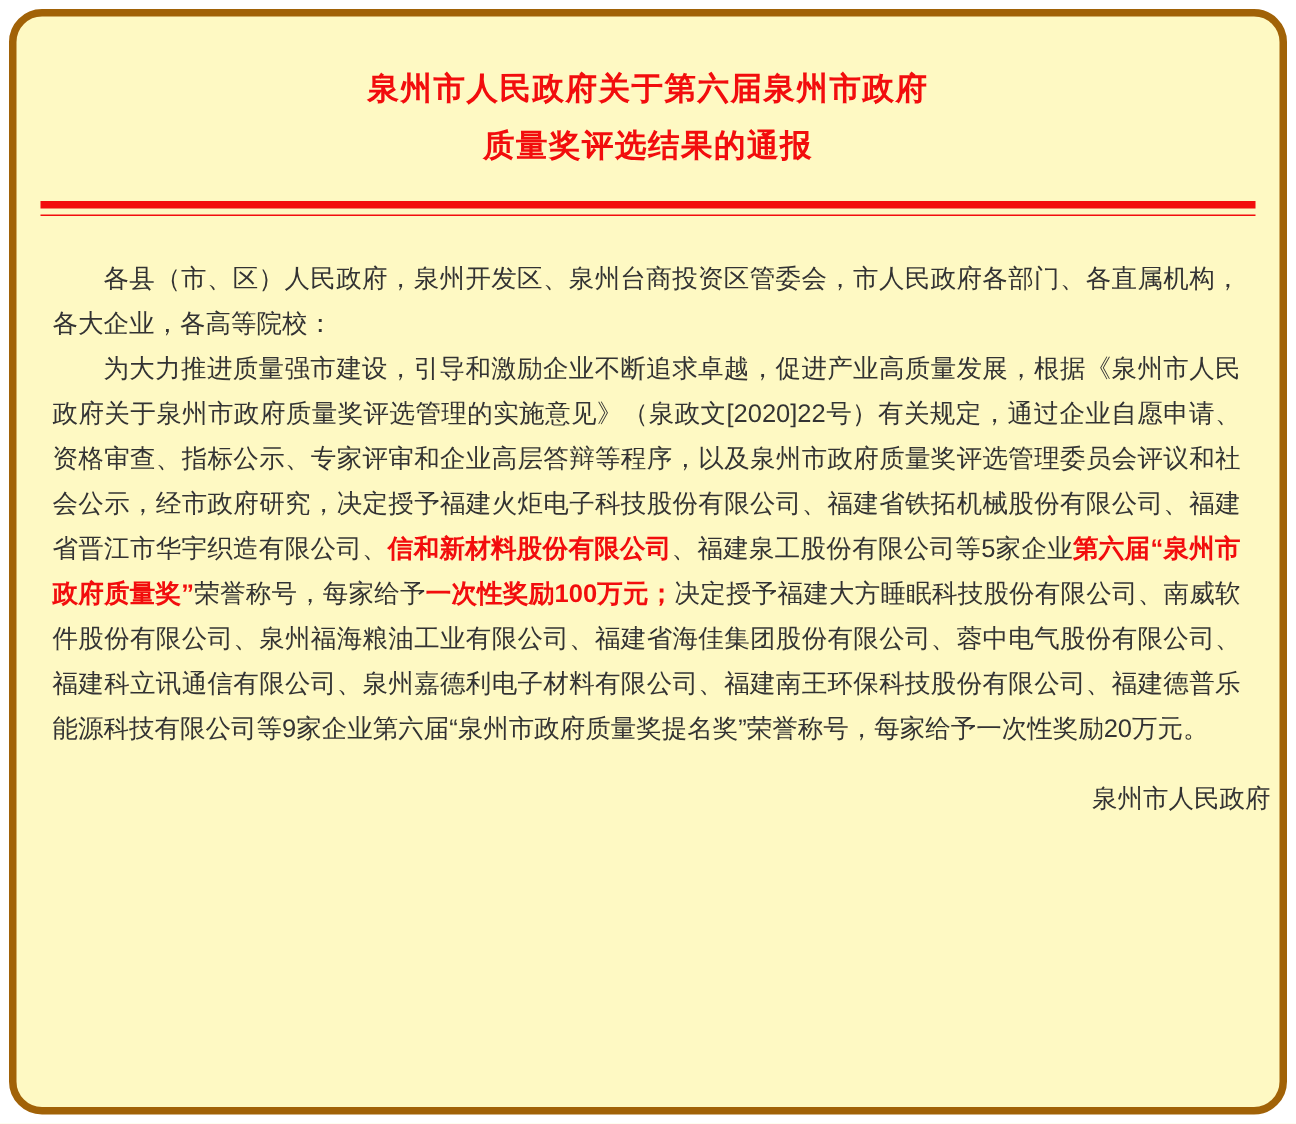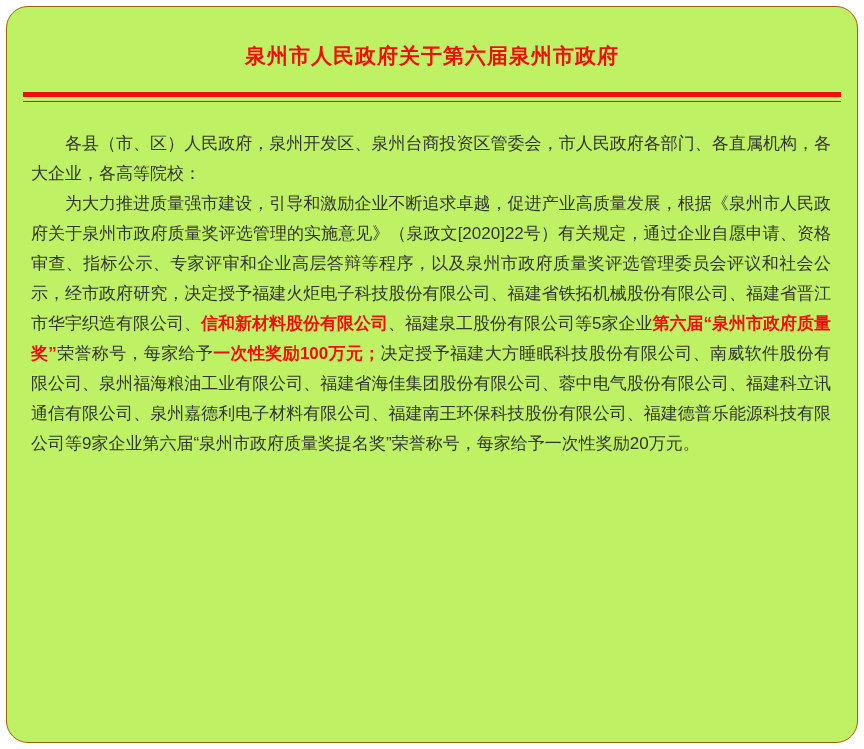--- a/index.html
+++ b/index.html
@@ -5,22 +5,22 @@
   html, body {
     margin: 0; padding: 0;
     width: 864px; height: 749px;
     background: #ffffff;
     font-family: "Liberation Sans", "DejaVu Sans", sans-serif;
     overflow: hidden;
   }
   .sheet {
     position: absolute;
     top: 6px; left: 6px; right: 6px; bottom: 6px;
-    background: #bef264;
-    border: 1px solid #a16207;
+    background: #fef9c3;
+    border: 5px solid #a16207;
     border-radius: 22px;
     overflow: hidden;
   }
   .title {
     margin-top: 30px;
     text-align: center;
     color: #f20d0d;
     font-weight: bold;
     font-size: 21px;
     line-height: 38px;
@@ -48,32 +48,34 @@
   }
   .signature div { line-height: 39px; }
 </style>
 </head>
 <body>
 
 <div class="sheet">
 
   <div class="title">
     <div>泉州市人民政府关于第六届泉州市政府</div>
+    <div>质量奖评选结果的通报</div>
   </div>
 
   <div class="divider">
     <div class="thick"></div>
     <div class="thin"></div>
   </div>
 
   <div class="content">
     <p>
       <span>各县（市、区）人民政府，泉州开发区、泉州台商投资区管委会，市人民政府各部门、各直属机构，各大企业，各高等院校：</span>
     </p>
     <p>
       <span>为大力推进质量强市建设，引导和激励企业不断追求卓越，促进产业高质量发展，根据《泉州市人民政府关于泉州市政府质量奖评选管理的实施意见》（泉政文[2020]22号）有关规定，通过企业自愿申请、资格审查、指标公示、专家评审和企业高层答辩等程序，以及泉州市政府质量奖评选管理委员会评议和社会公示，经市政府研究，决定授予福建火炬电子科技股份有限公司、福建省铁拓机械股份有限公司、福建省晋江市华宇织造有限公司、</span><span class="hl">信和新材料股份有限公司</span><span>、福建泉工股份有限公司等5家企业</span><span class="hl">第六届“泉州市政府质量奖”</span><span>荣誉称号，每家给予</span><span class="hl">一次性奖励100万元；</span><span>决定授予福建大方睡眠科技股份有限公司、南威软件股份有限公司、泉州福海粮油工业有限公司、福建省海佳集团股份有限公司、蓉中电气股份有限公司、福建科立讯通信有限公司、泉州嘉德利电子材料有限公司、福建南王环保科技股份有限公司、福建德普乐能源科技有限公司等9家企业第六届“泉州市政府质量奖提名奖”荣誉称号，每家给予一次性奖励20万元。</span>
     </p>
   </div>
 
   <div class="signature">
+    <div>泉州市人民政府</div>
   </div>
 
 </div>
 
 </body></html>

